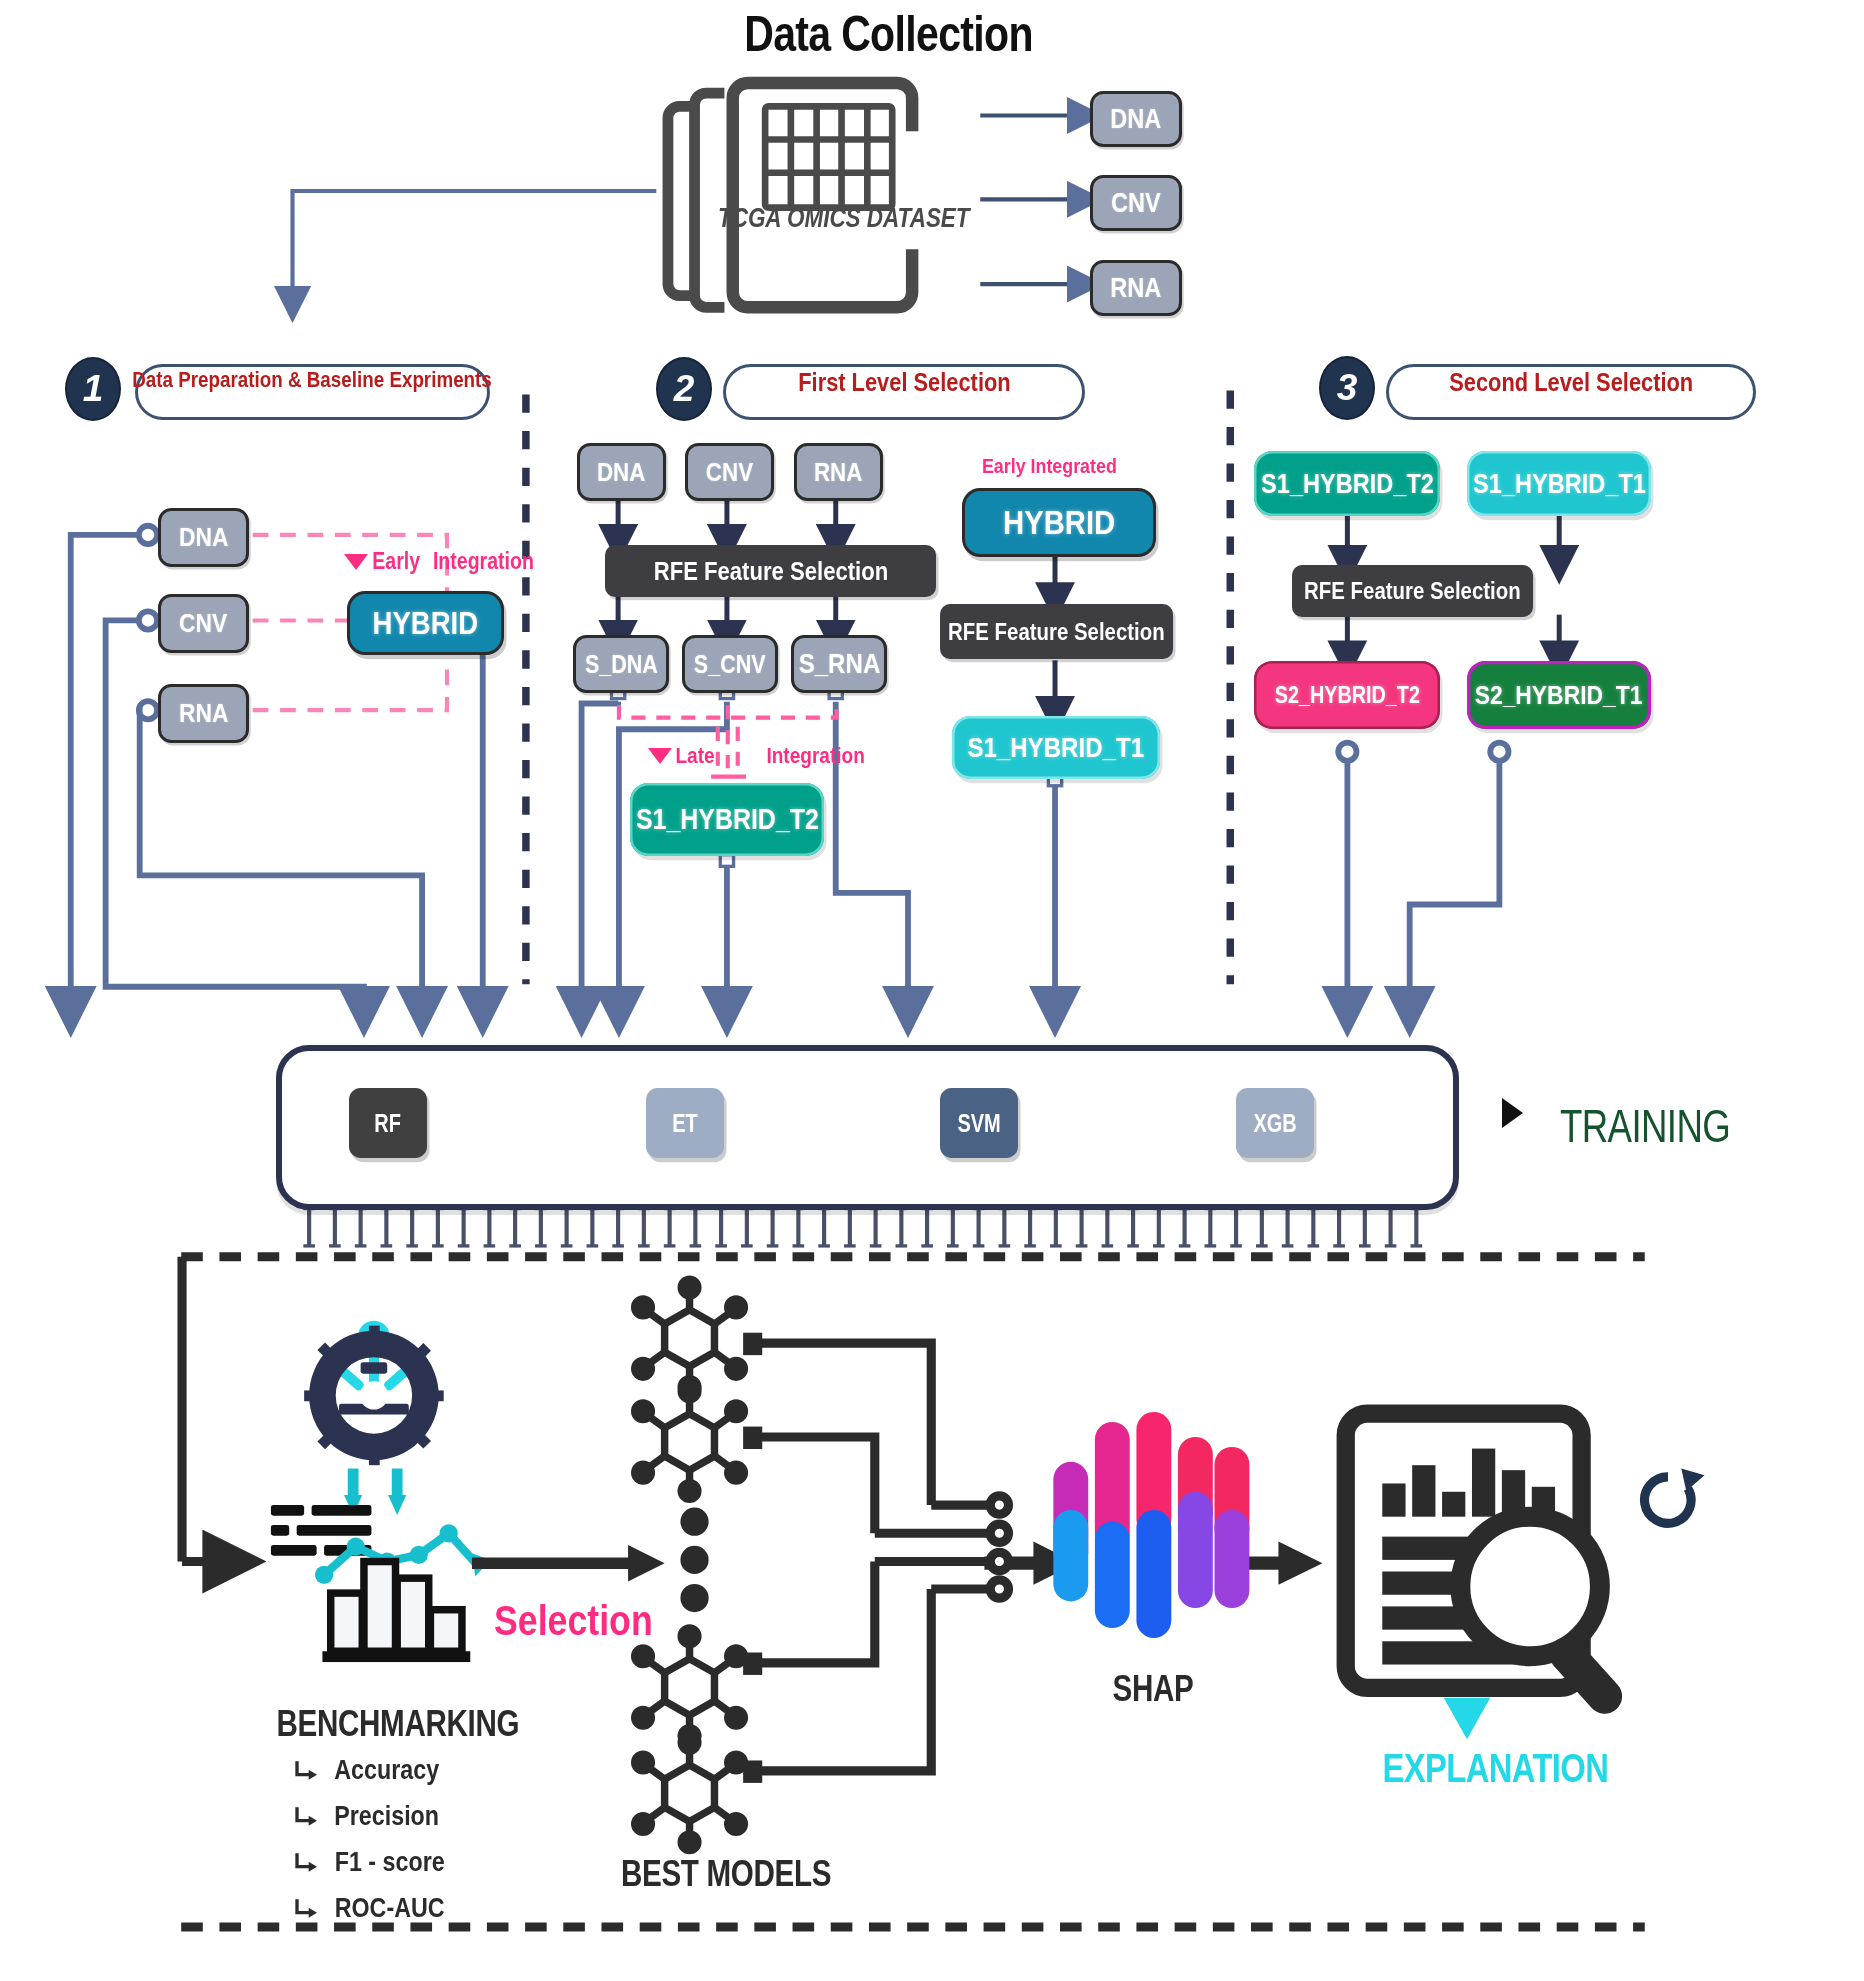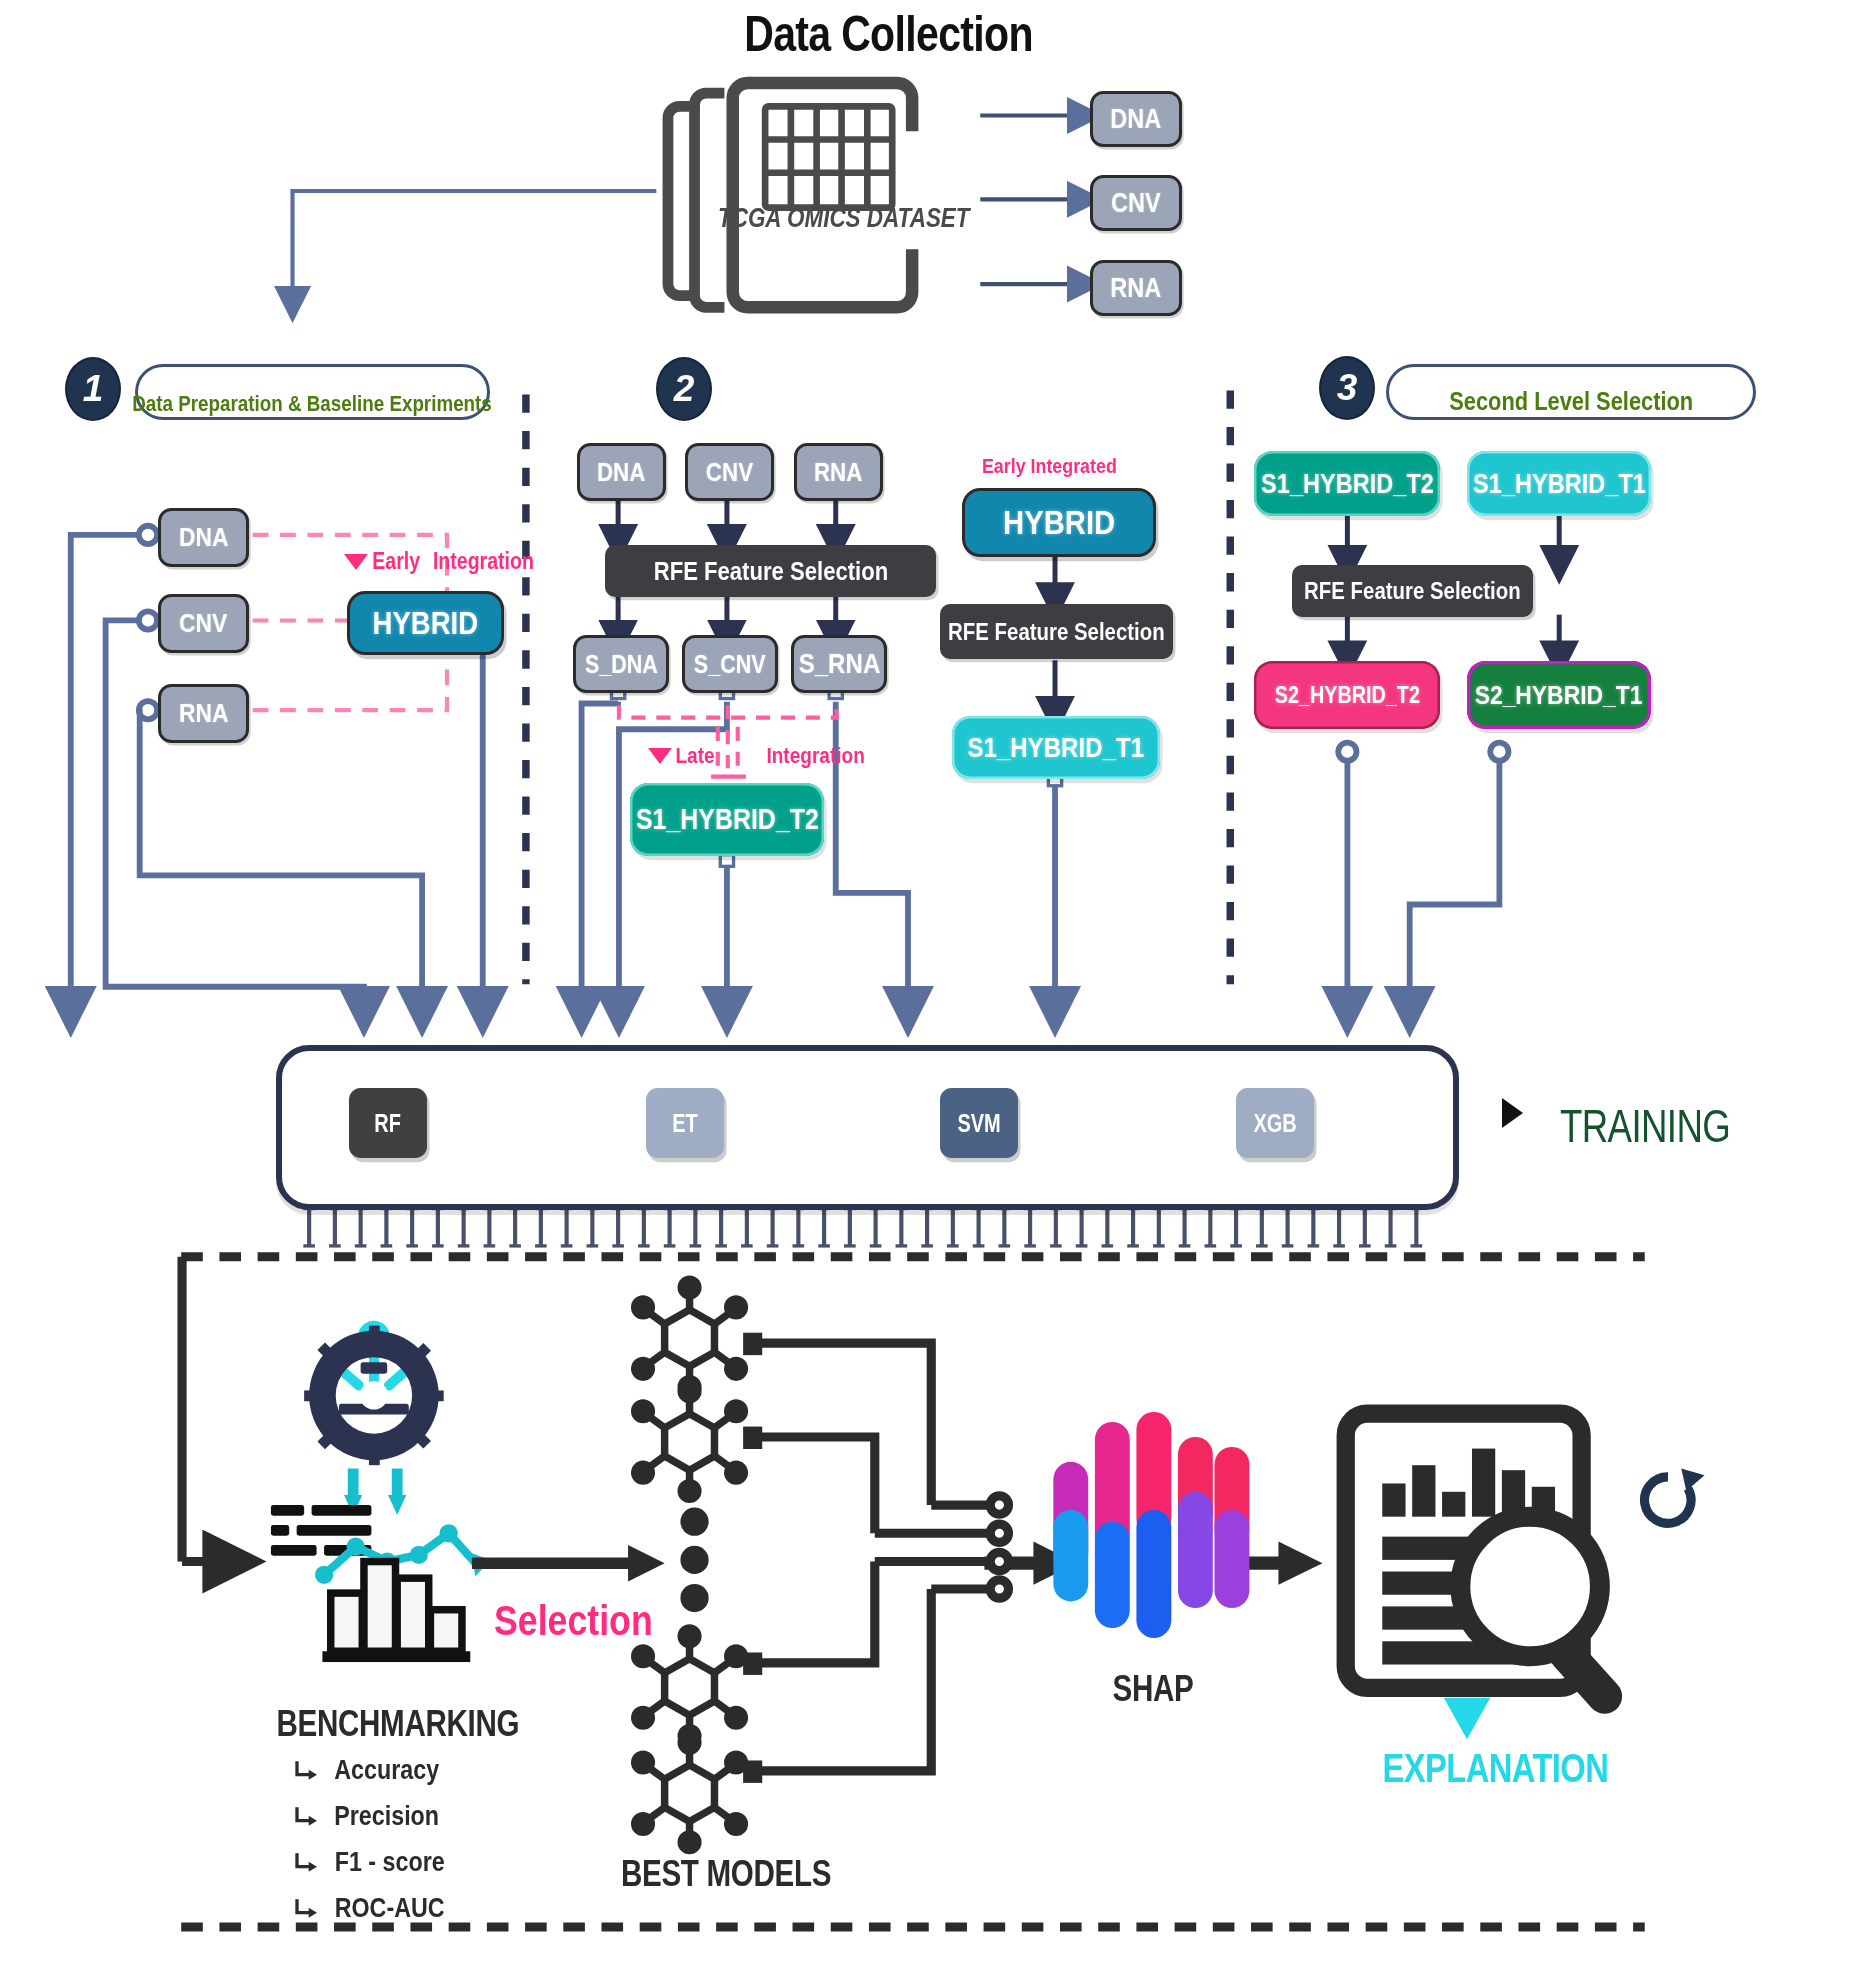--- a/index.html
+++ b/index.html
@@ -31,22 +31,22 @@
   
   .stepnum{
     position:absolute;border-radius:50%;
     background:#20344f;border:2.5px solid #16243a;
     color:#ffffff;font-style:italic;font-weight:bold;
     display:flex;align-items:center;justify-content:center;
   }
   .steplabel{
     position:absolute;border-radius:28px;
     background:#ffffff;border:3.3px solid #3c5270;
-    display:flex;align-items:flex-end;justify-content:center;
-    color:#4d7c0f;font-weight:bold;white-space:nowrap;
+    display:flex;align-items:flex-start;justify-content:center;
+    color:#b91c1c;font-weight:bold;white-space:nowrap;
   }
   .steplabel span{transform:scaleX(.84);display:block;}
 
   
   .rfe{
     position:absolute;border-radius:10px;background:#3d3d42;
     display:flex;align-items:center;justify-content:center;
     color:#ffffff;font-weight:bold;white-space:nowrap;
     box-shadow:2.5px 3.3px 0 rgba(0,0,0,.18);
   }
@@ -544,20 +544,23 @@
   <div class="stepnum" style="left:65px;top:357px;width:52px;height:60px;font-size:37px;">
     <span>1</span>
     </div>
   <div class="steplabel" style="left:135px;top:364px;width:349px;height:50px;font-size:22.4px;">
     <span>Data Preparation &amp; Baseline Expriments</span>
     </div>
 
   <div class="stepnum" style="left:656px;top:357px;width:52px;height:60px;font-size:37px;">
     <span>2</span>
     </div>
+  <div class="steplabel" style="left:723px;top:364px;width:356px;height:50px;font-size:26px;">
+    <span>First Level Selection</span>
+    </div>
 
   <div class="stepnum" style="left:1319px;top:356px;width:52px;height:60px;font-size:37px;">
     <span>3</span>
     </div>
   <div class="steplabel" style="left:1386px;top:364px;width:364px;height:50px;font-size:26px;">
     <span>Second Level Selection</span>
     </div>
 
   <div class="chip" style="left:158px;top:508px;width:85px;height:53px;font-size:26.6px;">
     <span>DNA</span>

